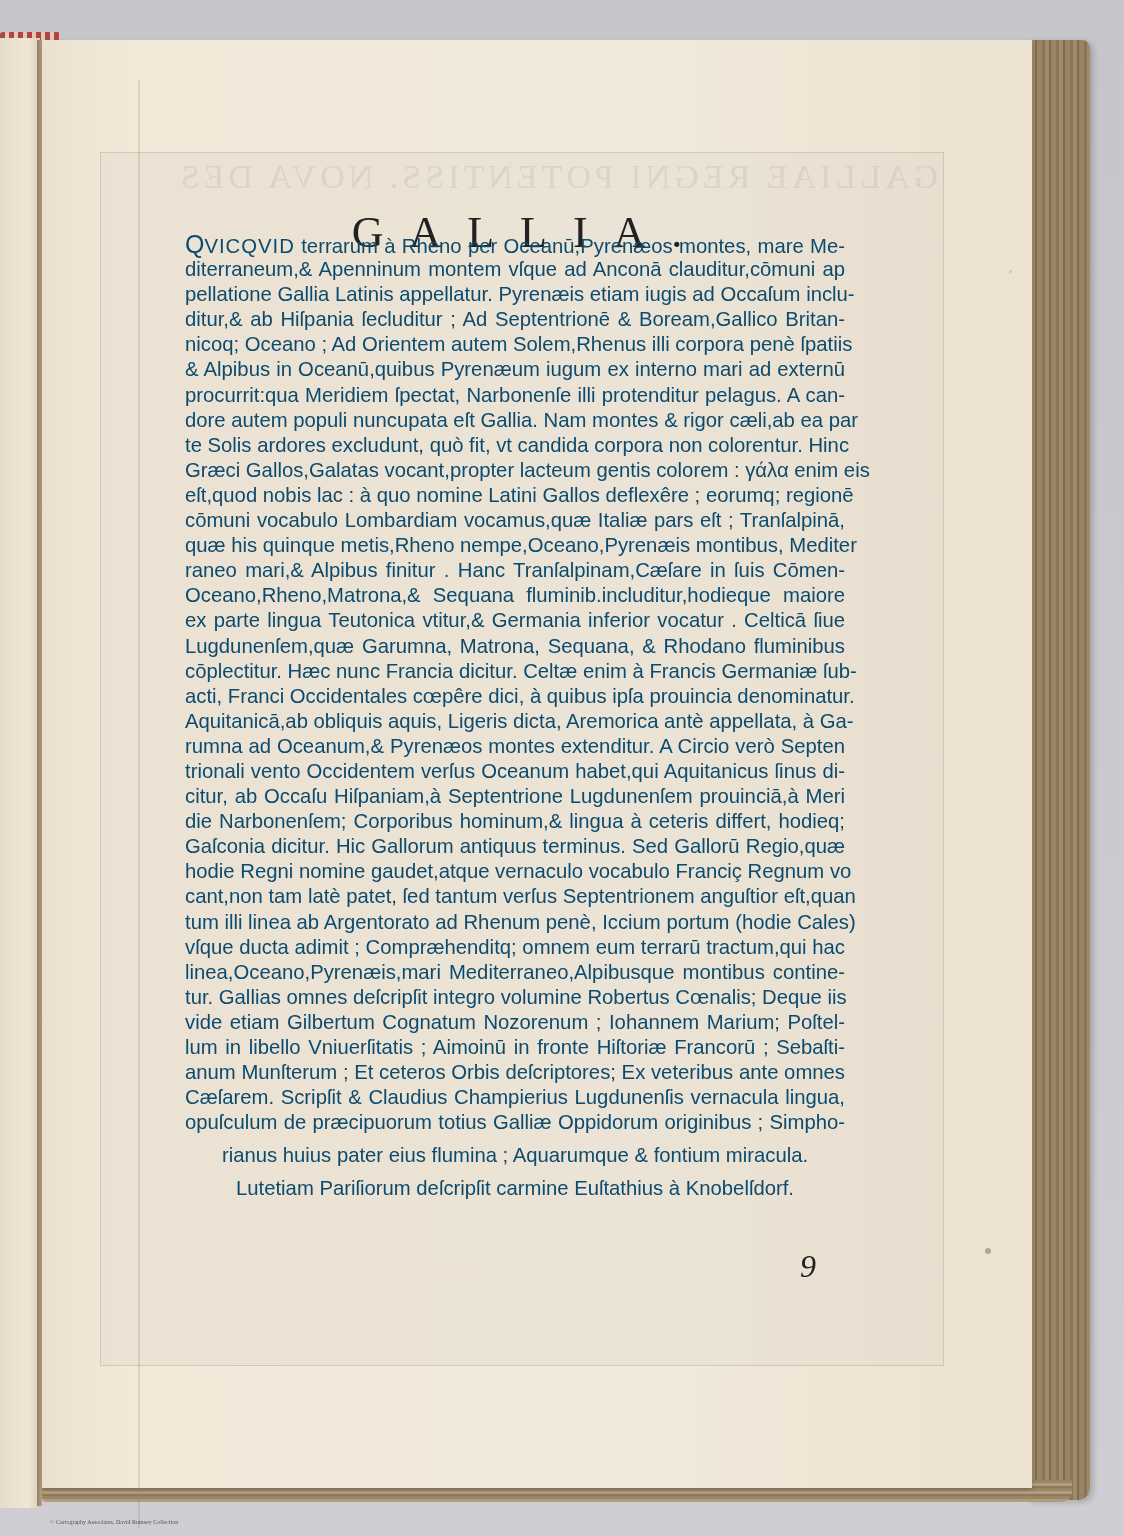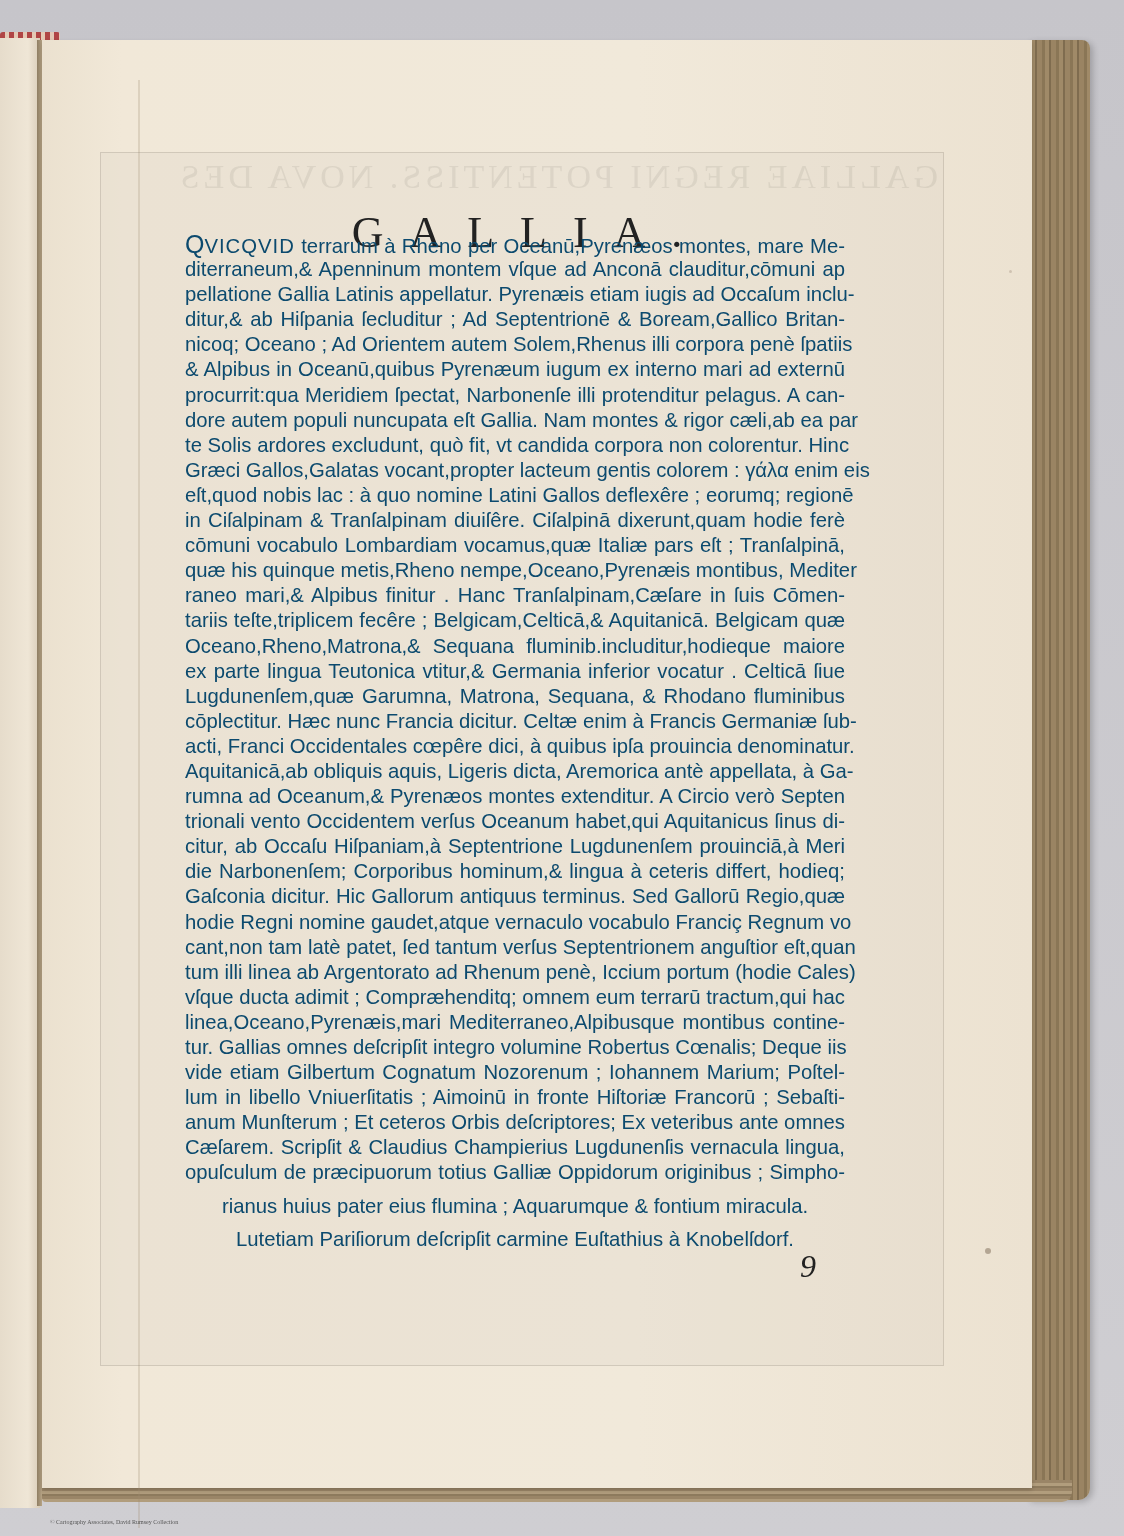--- a/index.html
+++ b/index.html
@@ -113,25 +113,23 @@
   <span class="line">diterraneum,&amp; Apenninum montem vſque ad Anconā clauditur,cōmuni ap</span>
   <span class="line">pellatione Gallia Latinis appellatur. Pyrenæis etiam iugis ad Occaſum inclu-</span>
   <span class="line">ditur,&amp; ab Hiſpania ſecluditur ; Ad Septentrionē &amp; Boream,Gallico Britan-</span>
   <span class="line">nicoq; Oceano ; Ad Orientem autem Solem,Rhenus illi corpora penè ſpatiis</span>
   <span class="line">&amp; Alpibus in Oceanū,quibus Pyrenæum iugum ex interno mari ad externū</span>
   <span class="line">procurrit:qua Meridiem ſpectat, Narbonenſe illi protenditur pelagus. A can-</span>
   <span class="line">dore autem populi nuncupata eſt Gallia. Nam montes &amp; rigor cæli,ab ea par</span>
   <span class="line">te Solis ardores excludunt, quò fit, vt candida corpora non colorentur. Hinc</span>
   <span class="line">Græci Gallos,Galatas vocant,propter lacteum gentis colorem : γάλα enim eis</span>
   <span class="line">eſt,quod nobis lac : à quo nomine Latini Gallos deflexêre ; eorumq; regionē</span>
-  <span class="line">in Ciſalpinam &amp; Tranſalpinam diuiſêre. Ciſalpinā dixerunt,quam hodie ferè</span>
   <span class="line">cōmuni vocabulo Lombardiam vocamus,quæ Italiæ pars eſt ; Tranſalpinā,</span>
   <span class="line">quæ his quinque metis,Rheno nempe,Oceano,Pyrenæis montibus, Mediter</span>
   <span class="line">raneo mari,&amp; Alpibus finitur . Hanc Tranſalpinam,Cæſare in ſuis Cōmen-</span>
-  <span class="line">tariis teſte,triplicem fecêre ; Belgicam,Celticā,&amp; Aquitanicā. Belgicam quæ</span>
   <span class="line">Oceano,Rheno,Matrona,&amp; Sequana fluminib.includitur,hodieque maiore</span>
   <span class="line">ex parte lingua Teutonica vtitur,&amp; Germania inferior vocatur . Celticā ſiue</span>
   <span class="line">Lugdunenſem,quæ Garumna, Matrona, Sequana, &amp; Rhodano fluminibus</span>
   <span class="line">cōplectitur. Hæc nunc Francia dicitur. Celtæ enim à Francis Germaniæ ſub-</span>
   <span class="line">acti, Franci Occidentales cœpêre dici, à quibus ipſa prouincia denominatur.</span>
   <span class="line">Aquitanicā,ab obliquis aquis, Ligeris dicta, Aremorica antè appellata, à Ga-</span>
   <span class="line">rumna ad Oceanum,&amp; Pyrenæos montes extenditur. A Circio verò Septen</span>
   <span class="line">trionali vento Occidentem verſus Oceanum habet,qui Aquitanicus ſinus di-</span>
   <span class="line">citur, ab Occaſu Hiſpaniam,à Septentrione Lugdunenſem prouinciā,à Meri</span>
   <span class="line">die Narbonenſem; Corporibus hominum,&amp; lingua à ceteris differt, hodieq;</span>

